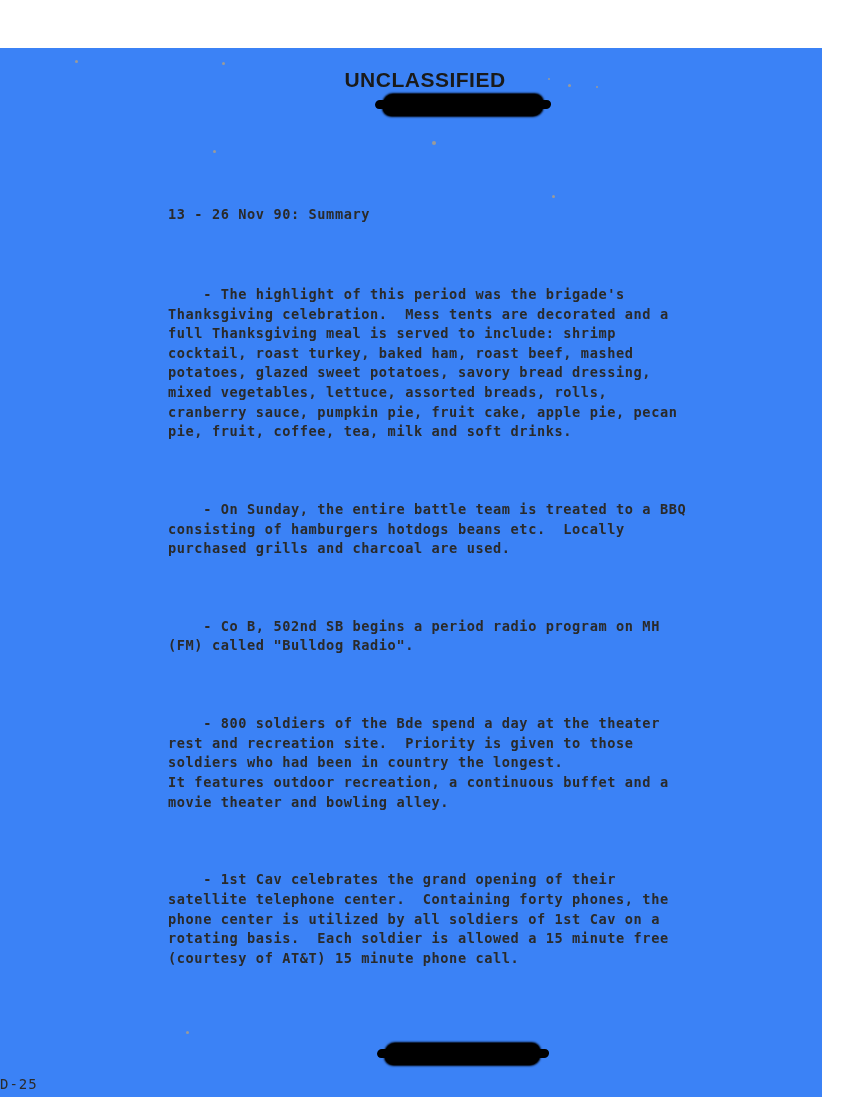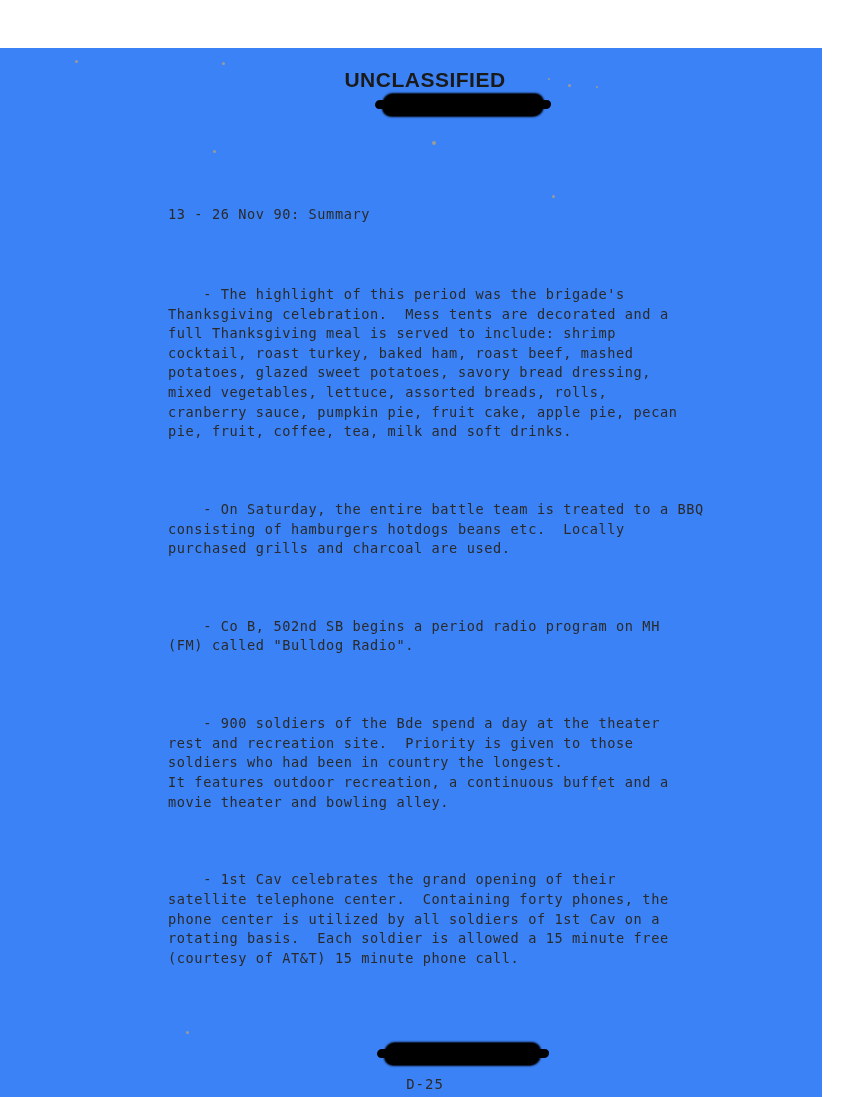--- a/index.html
+++ b/index.html
@@ -85,21 +85,20 @@
     height: 9px;
     background: #000;
     border-radius: 5px;
   }
 
   .page-number {
     position: absolute;
     top: 1028px;
     left: 0;
     width: 850px;
-    text-align: center;
     font-family: "DejaVu Sans Mono", monospace;
     font-size: 14px;
     color: #2b2b2b;
     letter-spacing: 1px;
   }
 
   .body-text {
     position: absolute;
     top: 118px;
     left: 168px;
@@ -107,20 +106,21 @@
     font-size: 13.6px;
     line-height: 19.6px;
     color: #2a2a2a;
     white-space: pre-wrap;
     letter-spacing: 0.6px;
   }
 
   .para {
     margin: 0 0 19px 0;
     white-space: pre-wrap;
+    font-weight: bold;
   }
   .para.heading {
     margin-bottom: 21px;
   }
 
   
   .speck {
     position: absolute;
     background: #9a9a9a;
     border-radius: 50%;
@@ -151,26 +151,26 @@
   <div class="body-text">
     <p class="para heading">13 - 26 Nov 90: Summary</p>
     <p class="para">    - The highlight of this period was the brigade's
 Thanksgiving celebration.  Mess tents are decorated and a
 full Thanksgiving meal is served to include: shrimp
 cocktail, roast turkey, baked ham, roast beef, mashed
 potatoes, glazed sweet potatoes, savory bread dressing,
 mixed vegetables, lettuce, assorted breads, rolls,
 cranberry sauce, pumpkin pie, fruit cake, apple pie, pecan
 pie, fruit, coffee, tea, milk and soft drinks.</p>
-    <p class="para">    - On Saturday, the entire battle team is treated to a BBQ
+    <p class="para">    - On Sunday, the entire battle team is treated to a BBQ
 consisting of hamburgers hotdogs beans etc.  Locally
 purchased grills and charcoal are used.</p>
     <p class="para">    - Co B, 502nd SB begins a period radio program on MH
 (FM) called "Bulldog Radio".</p>
-    <p class="para">    - 900 soldiers of the Bde spend a day at the theater
+    <p class="para">    - 800 soldiers of the Bde spend a day at the theater
 rest and recreation site.  Priority is given to those
 soldiers who had been in country the longest.
 It features outdoor recreation, a continuous buffet and a
 movie theater and bowling alley.</p>
     <p class="para">    - 1st Cav celebrates the grand opening of their
 satellite telephone center.  Containing forty phones, the
 phone center is utilized by all soldiers of 1st Cav on a
 rotating basis.  Each soldier is allowed a 15 minute free
 (courtesy of AT&amp;T) 15 minute phone call.</p>
     

